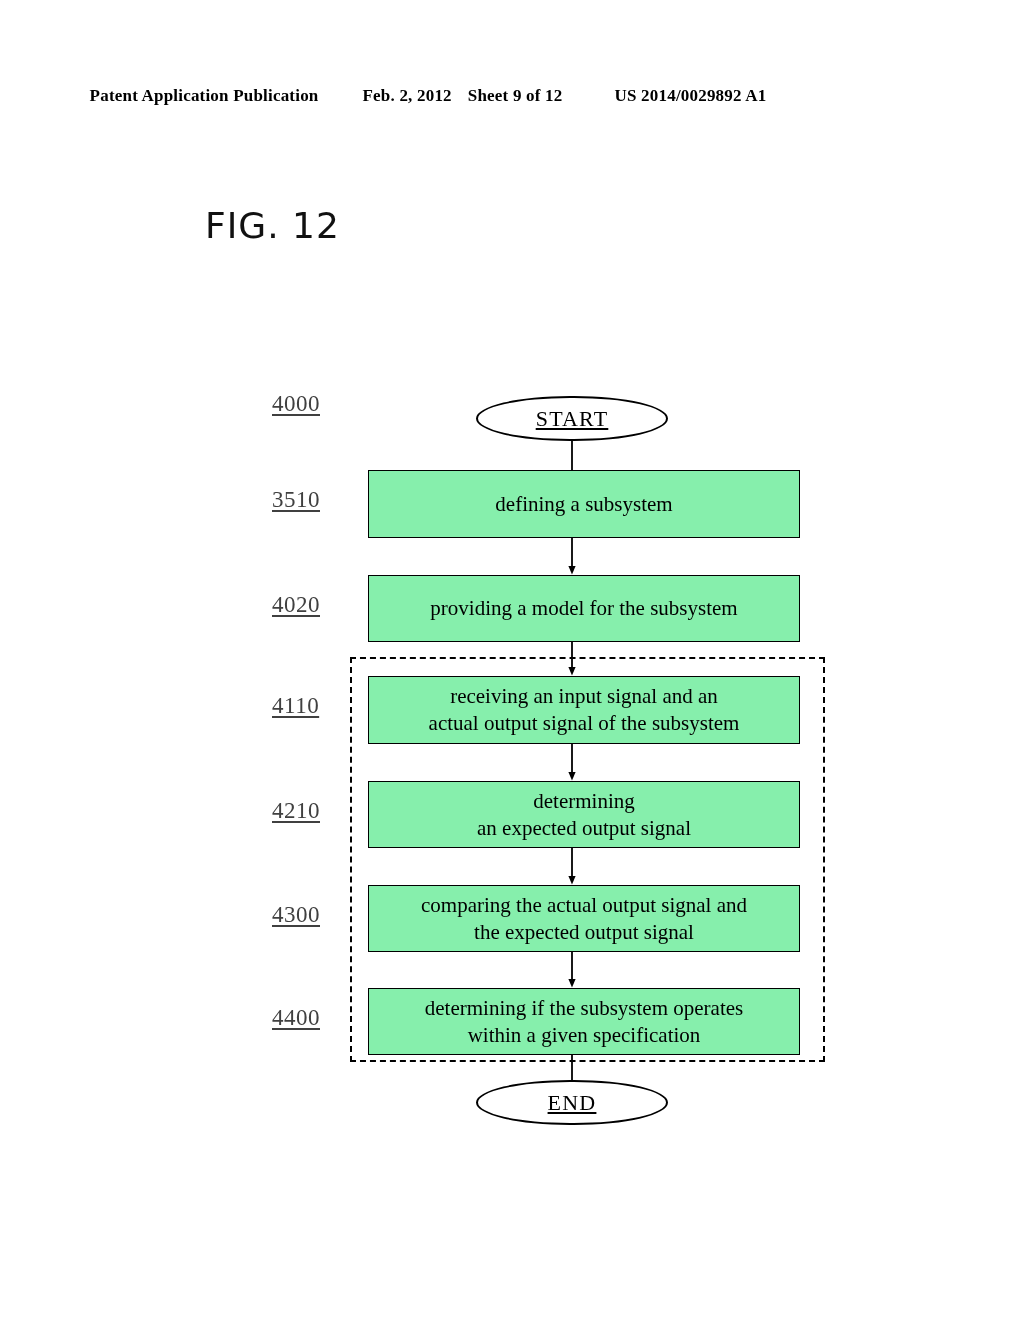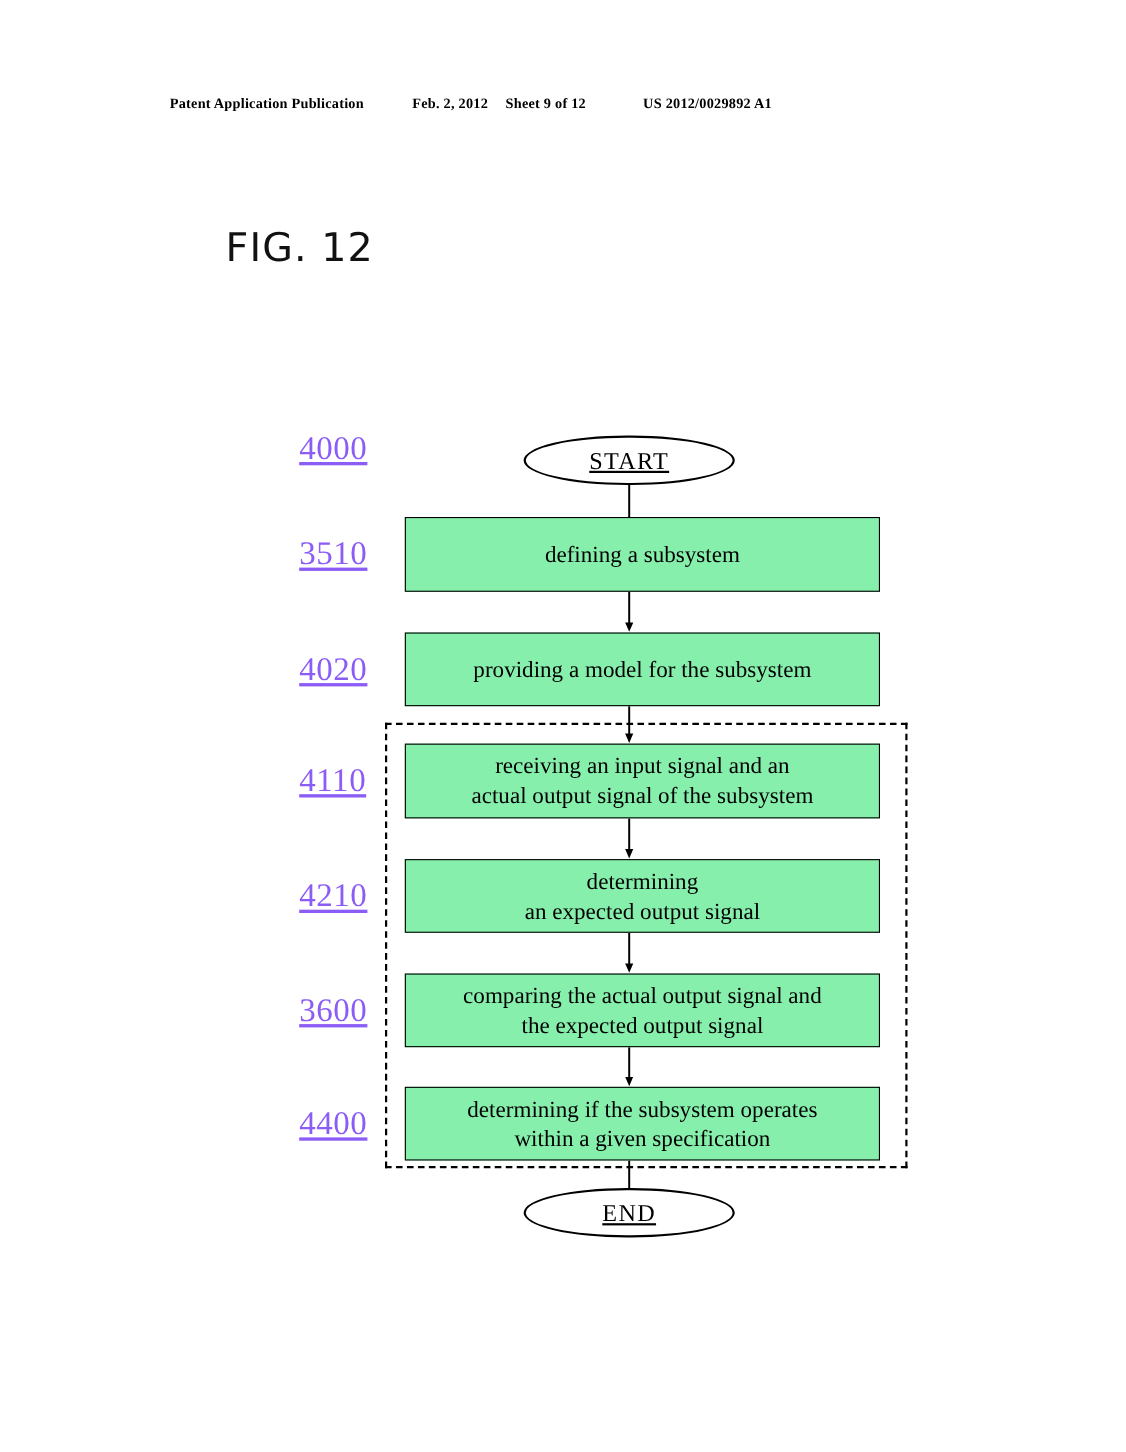--- a/index.html
+++ b/index.html
@@ -21,21 +21,21 @@
     position: absolute;
     left: 0;
     top: 86px;
     width: 856px;
     height: 26px;
     display: flex;
     justify-content: center;
     align-items: baseline;
     font-family: "Liberation Serif", "DejaVu Serif", serif;
     font-weight: bold;
-    font-size: 13px;
+    font-size: 17px;
     letter-spacing: 0.2px;
     white-space: nowrap;
   }
   #page-header .seg { display: inline-block; }
   #page-header .gap-lg { width: 44px; display: inline-block; }
   #page-header .gap-sm { width: 16px; display: inline-block; }
   #page-header .gap-xl { width: 52px; display: inline-block; }
 
   
   #figure-label {
@@ -62,25 +62,25 @@
     left: 0;
     top: 0;
     width: 1024px;
     height: 1320px;
   }
 
   
   .ref-num {
     position: absolute;
     font-family: "Liberation Serif", "DejaVu Serif", serif;
-    font-size: 30px;
+    font-size: 23px;
     text-decoration: underline;
     text-underline-offset: 3px;
     letter-spacing: 0.5px;
-    color: #8b5cf6;
+    color: #404040;
     white-space: nowrap;
   }
 
   
   .proc-box {
     position: absolute;
     left: 368px;
     width: 432px;
     border: 1.6px solid #000;
     background: #86efac;
@@ -137,21 +137,21 @@
 </head>
 <body>
 
 <div id="page-header">
   <span class="seg">Patent Application Publication</span>
   <span class="gap-lg"></span>
   <span class="seg">Feb. 2, 2012</span>
   <span class="gap-sm"></span>
   <span class="seg">Sheet 9 of 12</span>
   <span class="gap-xl"></span>
-  <span class="seg">US 2012/0029892 A1</span>
+  <span class="seg">US 2014/0029892 A1</span>
 </div>
 
 <div id="figure-label">FIG. 12</div>
 
 <div id="flowchart">
 
   <svg id="flow-svg" viewBox="0 0 1024 1320" xmlns="http://www.w3.org/2000/svg">
     <defs>
       <marker id="arrowhead" markerWidth="9" markerHeight="9" refX="4.2" refY="4.3" orient="auto" markerUnits="userSpaceOnUse">
         <path d="M0,0.6 L8.6,4.3 L0,8.0 z" fill="#000"></path>
@@ -173,21 +173,21 @@
     <line x1="572" y1="1055" x2="572" y2="1081" stroke="#000" stroke-width="1.8"></line>
   </svg>
 
   <div id="group-dashed"></div>
 
   <div class="ref-num" style="left:272px; top:391px;">4000</div>
   <div class="ref-num" style="left:272px; top:487px;">3510</div>
   <div class="ref-num" style="left:272px; top:592px;">4020</div>
   <div class="ref-num" style="left:272px; top:693px;">4110</div>
   <div class="ref-num" style="left:272px; top:798px;">4210</div>
-  <div class="ref-num" style="left:272px; top:902px;">3600</div>
+  <div class="ref-num" style="left:272px; top:902px;">4300</div>
   <div class="ref-num" style="left:272px; top:1005px;">4400</div>
 
   <div class="terminator" style="top:396px;">
     <span class="term-text">START</span>
   </div>
 
   <div class="proc-box" style="top:470px; height:68px;">
     <span class="box-text">defining a subsystem</span>
   </div>
 

